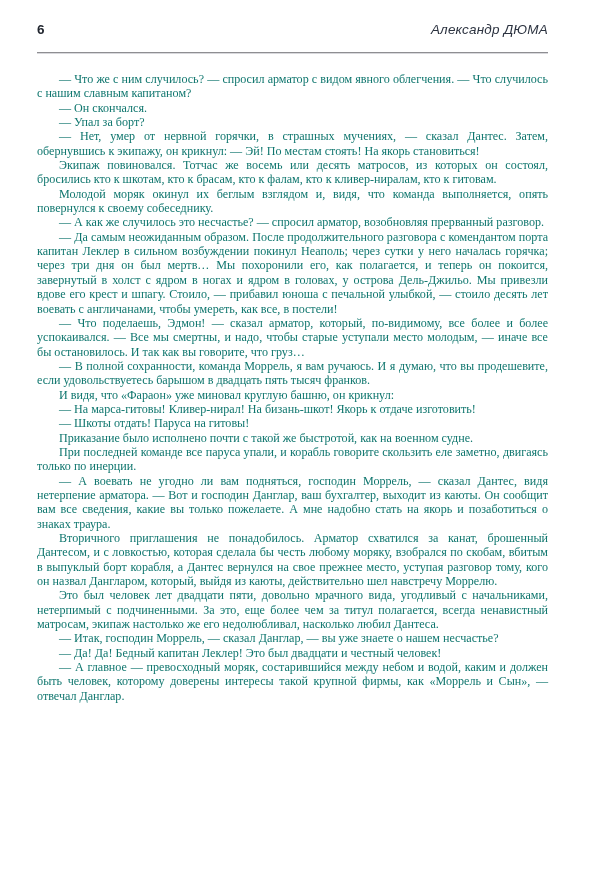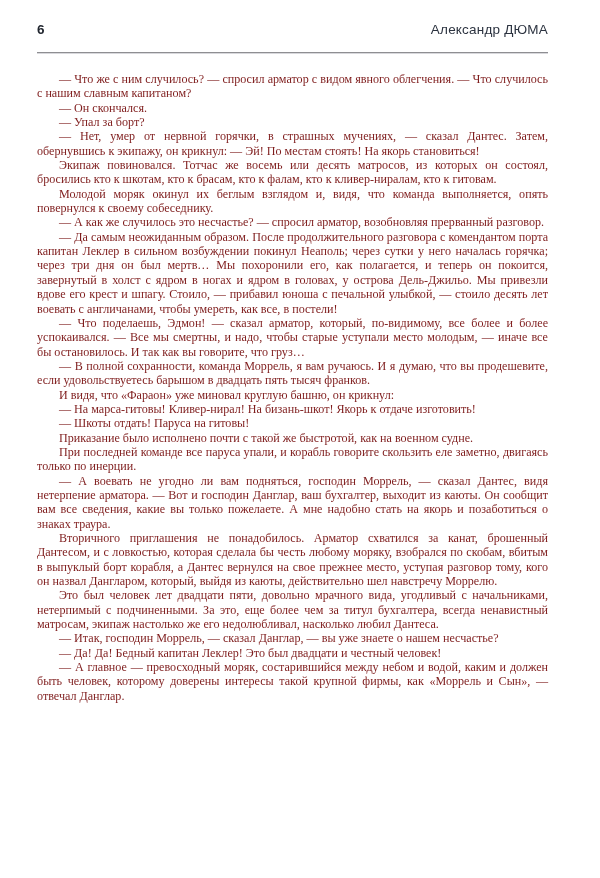--- a/index.html
+++ b/index.html
@@ -35,38 +35,39 @@
     font-weight: bold;
     font-size: 13.5px;
     color: #20252e;
     letter-spacing: 0px;
   }
   .author-name {
     font-family: "Liberation Sans", sans-serif;
     font-size: 13.5px;
     color: #2c3340;
     letter-spacing: 0.2px;
+    font-style: italic;
   }
   .head-rule {
     position: absolute;
     left: 37px;
     top: 52px;
     width: 511px;
     height: 0;
     border-top: 1px solid #8e8e92;
     border-bottom: 1px solid #d8d8dc;
   }
   .text-block {
     position: absolute;
     left: 37px;
     top: 72px;
     width: 511px;
     font-size: 12.1px;
     line-height: 14.35px;
-    color: #7f1d1d;
+    color: #0f766e;
     text-align: justify;
     text-justify: inter-word;
     -webkit-hyphens: manual;
     hyphens: manual;
   }
   .text-block p {
     margin: 0;
     text-indent: 22px;
     text-align: justify;
   }
@@ -94,19 +95,19 @@
       <p>— Да самым неожиданным образом. После продолжительного разговора с комендантом порта капитан Леклер в сильном возбуждении покинул Неаполь; через сутки у него началась горячка; через три дня он был мертв… Мы похоронили его, как полагается, и теперь он покоится, завернутый в холст с ядром в ногах и ядром в головах, у острова Дель-Джильо. Мы привезли вдове его крест и шпагу. Стоило, — прибавил юноша с печальной улыбкой, — стоило десять лет воевать с англичанами, чтобы умереть, как все, в постели!</p>
       <p>— Что поделаешь, Эдмон! — сказал арматор, который, по-видимому, все более и более успокаивался. — Все мы смертны, и надо, чтобы старые уступали место молодым, — иначе все бы остановилось. И так как вы говорите, что груз…</p>
       <p>— В полной сохранности, команда Моррель, я вам ручаюсь. И я думаю, что вы продешевите, если удовольствуетесь барышом в двадцать пять тысяч франков.</p>
       <p>И видя, что «Фараон» уже миновал круглую башню, он крикнул:</p>
       <p>— На марса-гитовы! Кливер-нирал! На бизань-шкот! Якорь к отдаче изготовить!</p>
       <p>— Шкоты отдать! Паруса на гитовы!</p>
       <p>Приказание было исполнено почти с такой же быстротой, как на военном судне.</p>
       <p>При последней команде все паруса упали, и корабль говорите скользить еле заметно, двигаясь только по инерции.</p>
       <p>— А воевать не угодно ли вам подняться, господин Моррель, — сказал Дантес, видя нетерпение арматора. — Вот и господин Данглар, ваш бухгалтер, выходит из каюты. Он сообщит вам все сведения, какие вы только пожелаете. А мне надобно стать на якорь и позаботиться о знаках траура.</p>
       <p>Вторичного приглашения не понадобилось. Арматор схватился за канат, брошенный Дантесом, и с ловкостью, которая сделала бы честь любому моряку, взобрался по скобам, вбитым в выпуклый борт корабля, а Дантес вернулся на свое прежнее место, уступая разговор тому, кого он назвал Дангларом, который, выйдя из каюты, действительно шел навстречу Моррелю.</p>
-      <p>Это был человек лет двадцати пяти, довольно мрачного вида, угодливый с начальниками, нетерпимый с подчиненными. За это, еще более чем за титул бухгалтера, всегда ненавистный матросам, экипаж настолько же его недолюбливал, насколько любил Дантеса.</p>
+      <p>Это был человек лет двадцати пяти, довольно мрачного вида, угодливый с начальниками, нетерпимый с подчиненными. За это, еще более чем за титул полагается, всегда ненавистный матросам, экипаж настолько же его недолюбливал, насколько любил Дантеса.</p>
       <p>— Итак, господин Моррель, — сказал Данглар, — вы уже знаете о нашем несчастье?</p>
       <p>— Да! Да! Бедный капитан Леклер! Это был двадцати и честный человек!</p>
       <p>— А главное — превосходный моряк, состарившийся между небом и водой, каким и должен быть человек, которому доверены интересы такой крупной фирмы, как «Моррель и Сын», — отвечал Данглар.</p>
     </div>
 
 </div>
 
 </body></html>

